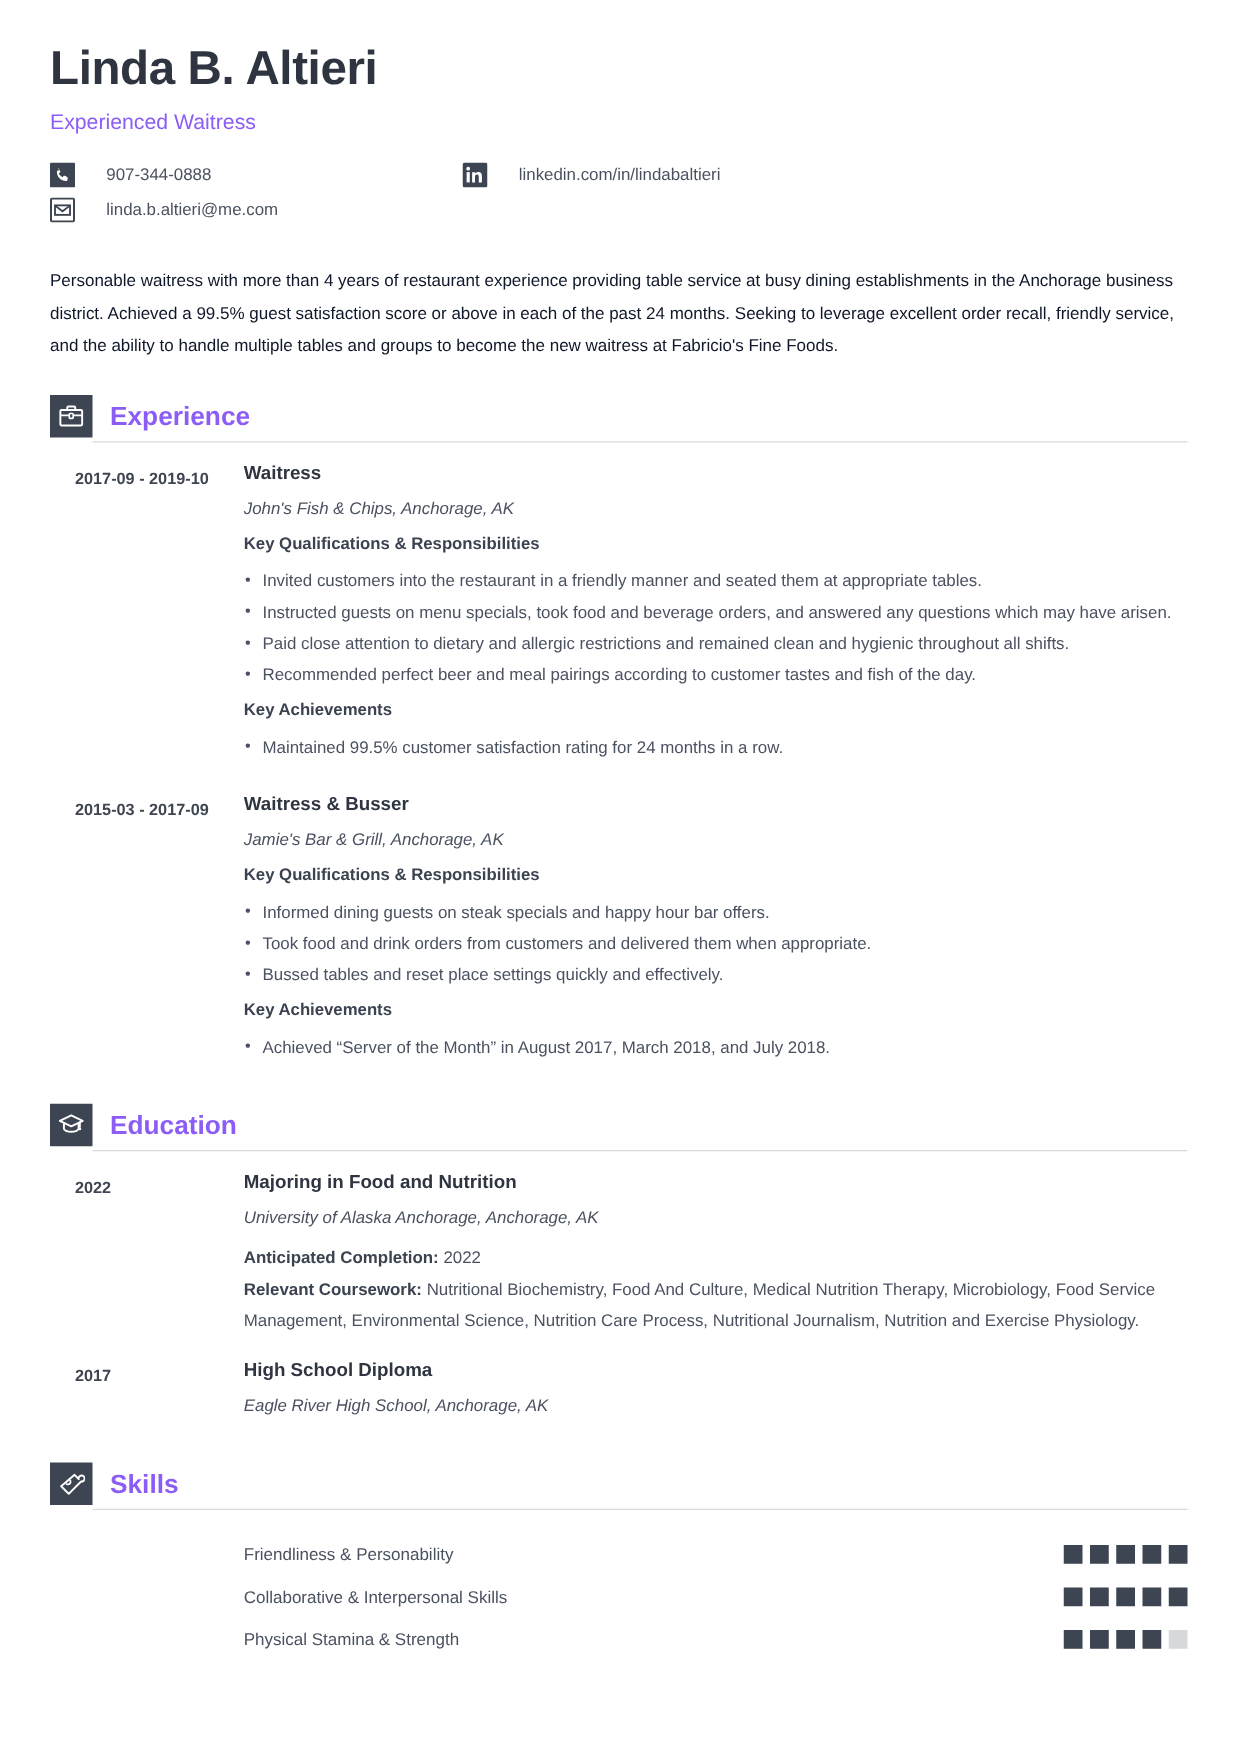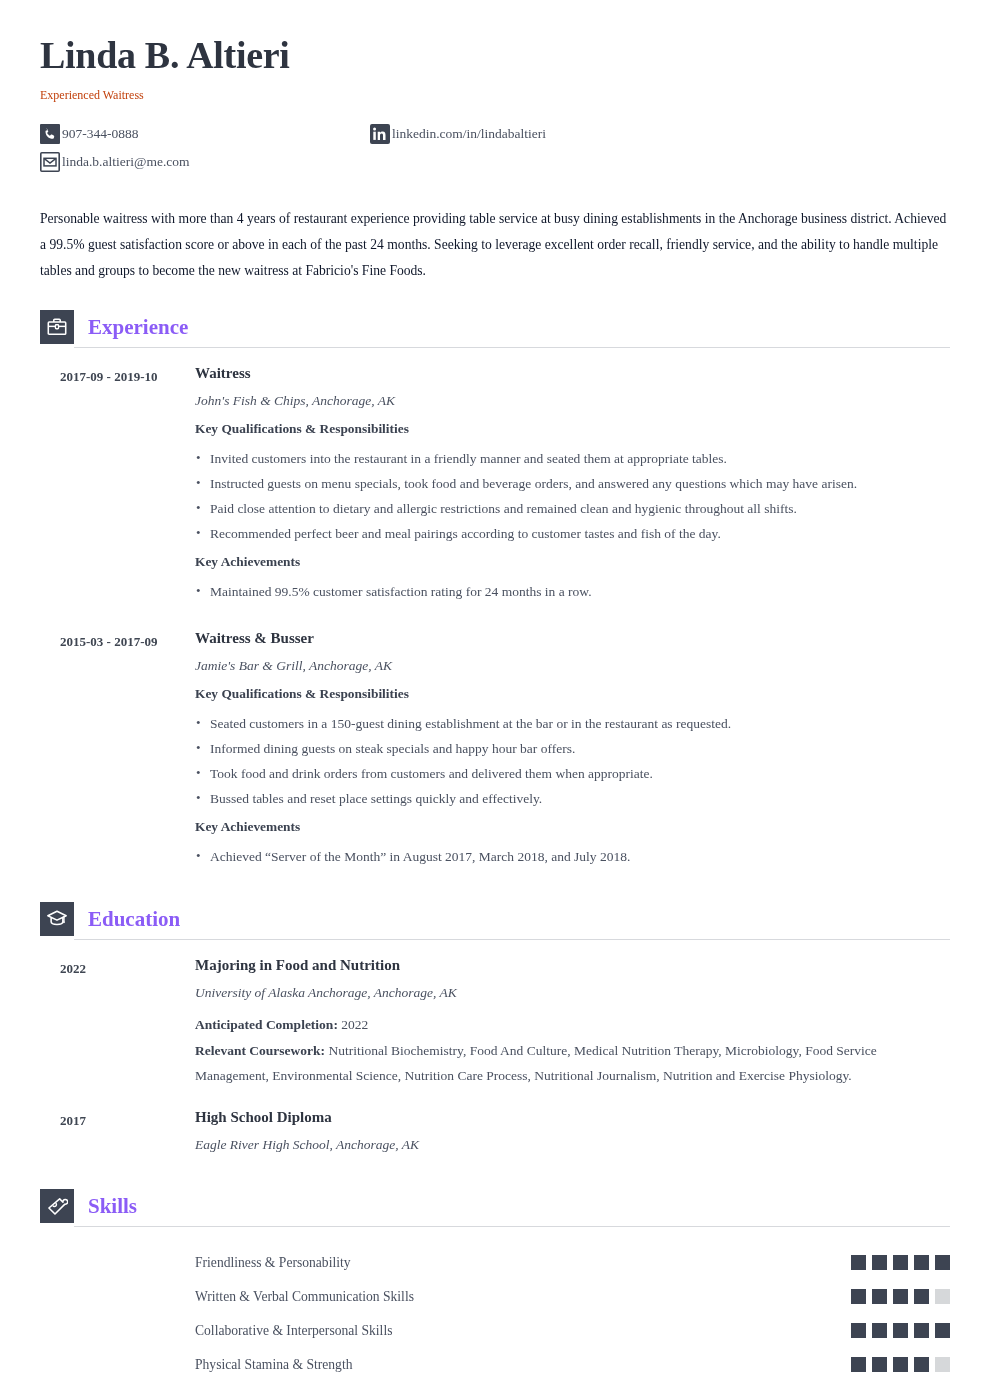--- a/index.html
+++ b/index.html
@@ -14,50 +14,49 @@
     font-family: "Liberation Sans", sans-serif;
     color: #3f4652;
     -webkit-font-smoothing: antialiased;
   }
   .page {
     width: 990px;
     height: 1400px;
     padding: 34px 40px 0 40px;
     position: relative;
     overflow: hidden;
-    font-family: Liberation Serif, serif;
   }
 
   
   .name {
     font-size: 38px;
     font-weight: bold;
     color: #2e3440;
     letter-spacing: -0.3px;
     line-height: 1.15;
     margin: 0 0 10px 0;
   }
   .job-title {
-    font-size: 12px;
+    font-size: 17px;
     font-weight: normal;
-    color: #c2410c;
+    color: #8b5cf6;
     margin: 0 0 22px 0;
     line-height: 1.2;
   }
 
   .contact-grid {
     display: grid;
     grid-template-columns: 330px auto;
     row-gap: 8px;
     margin-bottom: 6px;
   }
   .contact-item {
     display: flex;
     align-items: center;
-    gap: 2px;
+    gap: 25px;
     font-size: 13.5px;
     color: #4a5160;
     line-height: 1;
   }
   .contact-icon {
     width: 20px;
     height: 20px;
     flex: 0 0 20px;
     display: inline-flex;
     align-items: center;
@@ -290,21 +289,20 @@
       </div>
     </div>
 
     <div class="entry">
       <div class="entry-date">2015-03 - 2017-09</div>
       <div class="entry-body">
         <div class="entry-title">Waitress &amp; Busser</div>
         <div class="entry-org">Jamie's Bar &amp; Grill, Anchorage, AK</div>
         <div class="entry-subhead">Key Qualifications &amp; Responsibilities</div>
         <ul class="bullets">
-          <li>Seated customers in a 150-guest dining establishment at the bar or in the restaurant as requested.</li>
           <li>Informed dining guests on steak specials and happy hour bar offers.</li>
           <li>Took food and drink orders from customers and delivered them when appropriate.</li>
           <li>Bussed tables and reset place settings quickly and effectively.</li>
         </ul>
         <div class="entry-subhead">Key Achievements</div>
         <ul class="bullets">
           <li>Achieved “Server of the Month” in August 2017, March 2018, and July 2018.</li>
         </ul>
       </div>
     </div>
@@ -367,30 +365,20 @@
         <div class="skill-label">Friendliness &amp; Personability</div>
         <div class="skill-meter">
             <span class="skill-box on"></span>
             <span class="skill-box on"></span>
             <span class="skill-box on"></span>
             <span class="skill-box on"></span>
             <span class="skill-box on"></span>
           </div>
       </div>
 
-      <div class="skill-row">
-        <div class="skill-label">Written &amp; Verbal Communication Skills</div>
-        <div class="skill-meter">
-            <span class="skill-box on"></span>
-            <span class="skill-box on"></span>
-            <span class="skill-box on"></span>
-            <span class="skill-box on"></span>
-            <span class="skill-box"></span>
-          </div>
-      </div>
 
       <div class="skill-row">
         <div class="skill-label">Collaborative &amp; Interpersonal Skills</div>
         <div class="skill-meter">
             <span class="skill-box on"></span>
             <span class="skill-box on"></span>
             <span class="skill-box on"></span>
             <span class="skill-box on"></span>
             <span class="skill-box on"></span>
           </div>

